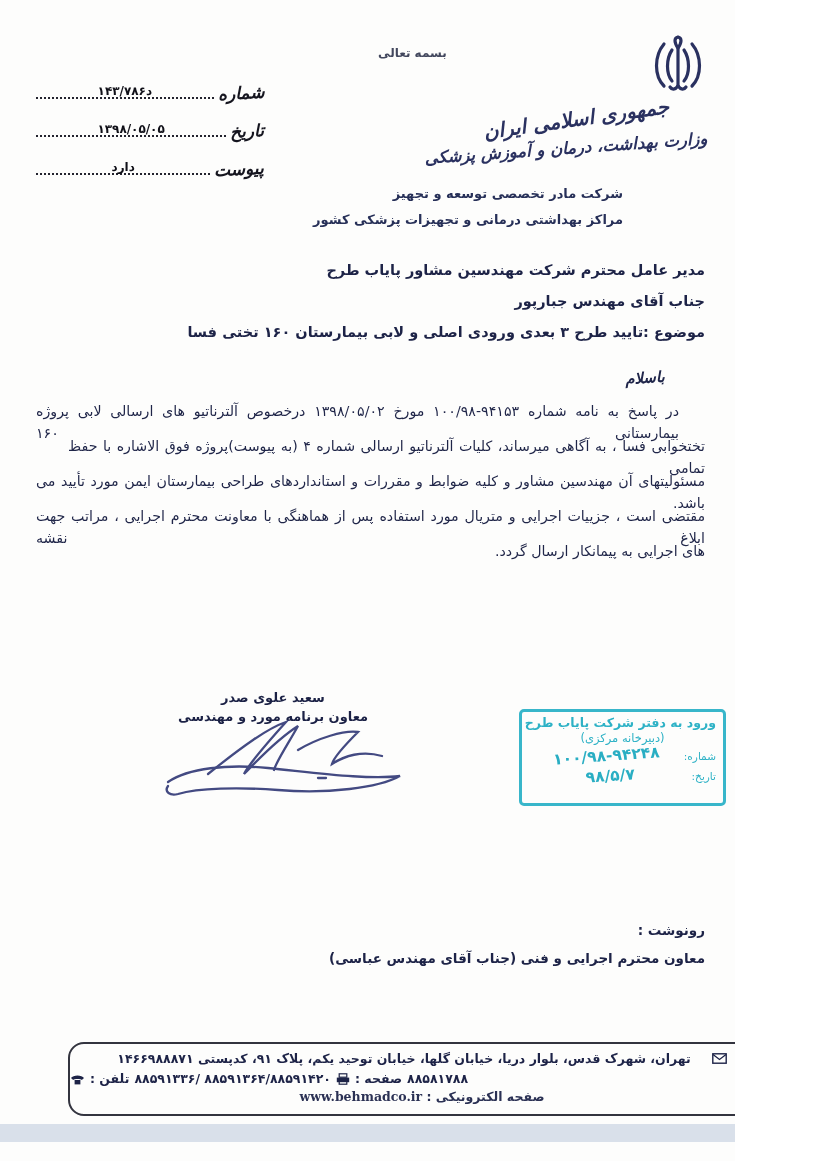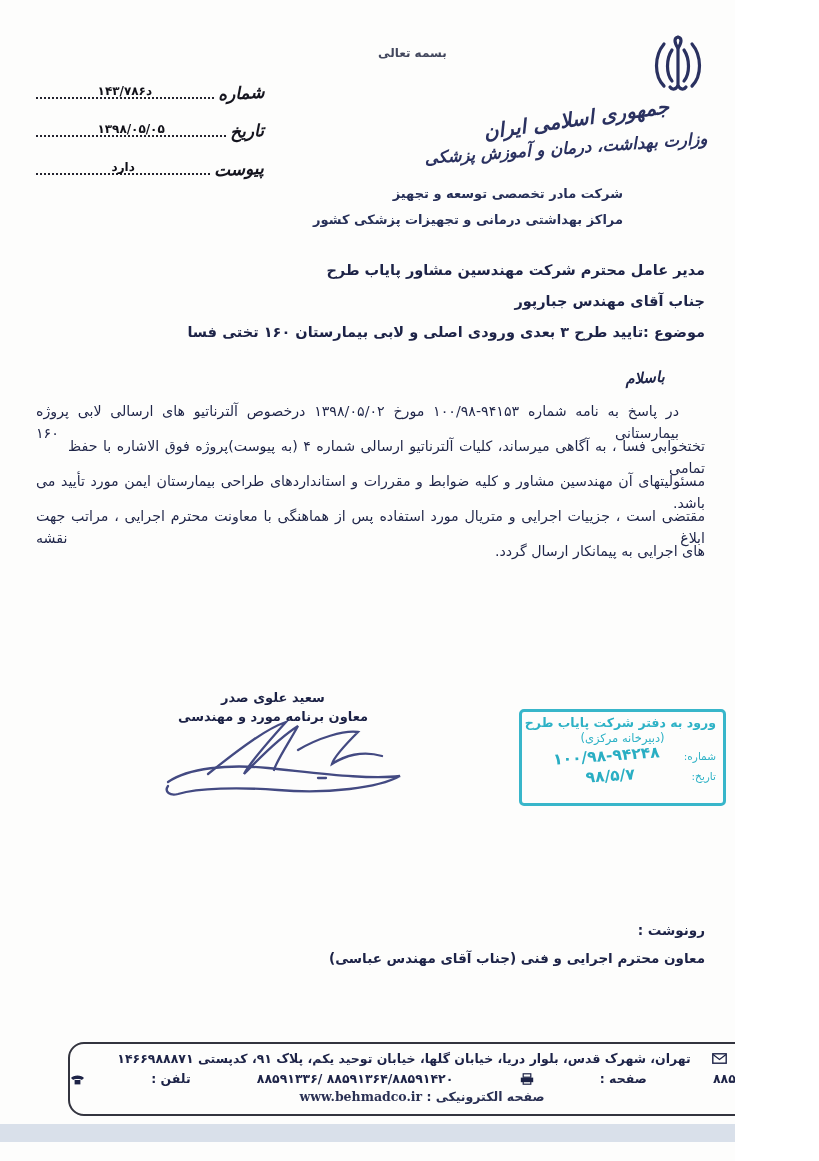--- a/index.html
+++ b/index.html
@@ -67,21 +67,21 @@
 
   
   .cclabel{top:922px;right:30px;font-size:13.5px;font-weight:bold;color:#1d2347;}
   .ccline{top:950px;right:30px;font-size:13.5px;font-weight:bold;color:#1d2347;}
 
   
   .footerbox{top:1042px;left:68px;width:708px;height:74px;border:2px solid #33343f;
              border-radius:16px;box-sizing:border-box;text-align:center;overflow:hidden;}
   .fline1{margin-top:7px;display:flex;direction:rtl;justify-content:center;align-items:center;
           gap:21px;font-size:12.5px;font-weight:bold;color:#1d2347;}
-  .fline2{margin-top:5px;display:flex;direction:ltr;justify-content:space-between;align-items:center;
+  .fline2{margin-top:5px;display:flex;direction:ltr;justify-content:flex-start;align-items:center;
           gap:5px;font-size:12.5px;font-weight:bold;color:#1d2347;}
   .fline3{margin-top:3px;direction:rtl;font-size:12.5px;font-weight:bold;color:#2b3154;}
   .url{font-family:"DejaVu Serif",serif;font-weight:bold;direction:ltr;unicode-bidi:embed;}
 
   .scanband{top:1124px;left:0;width:819px;height:18px;background:#d9e0ea;}
   .icon{display:inline-block;line-height:0;}
 </style>
 </head>
 <body>
 

